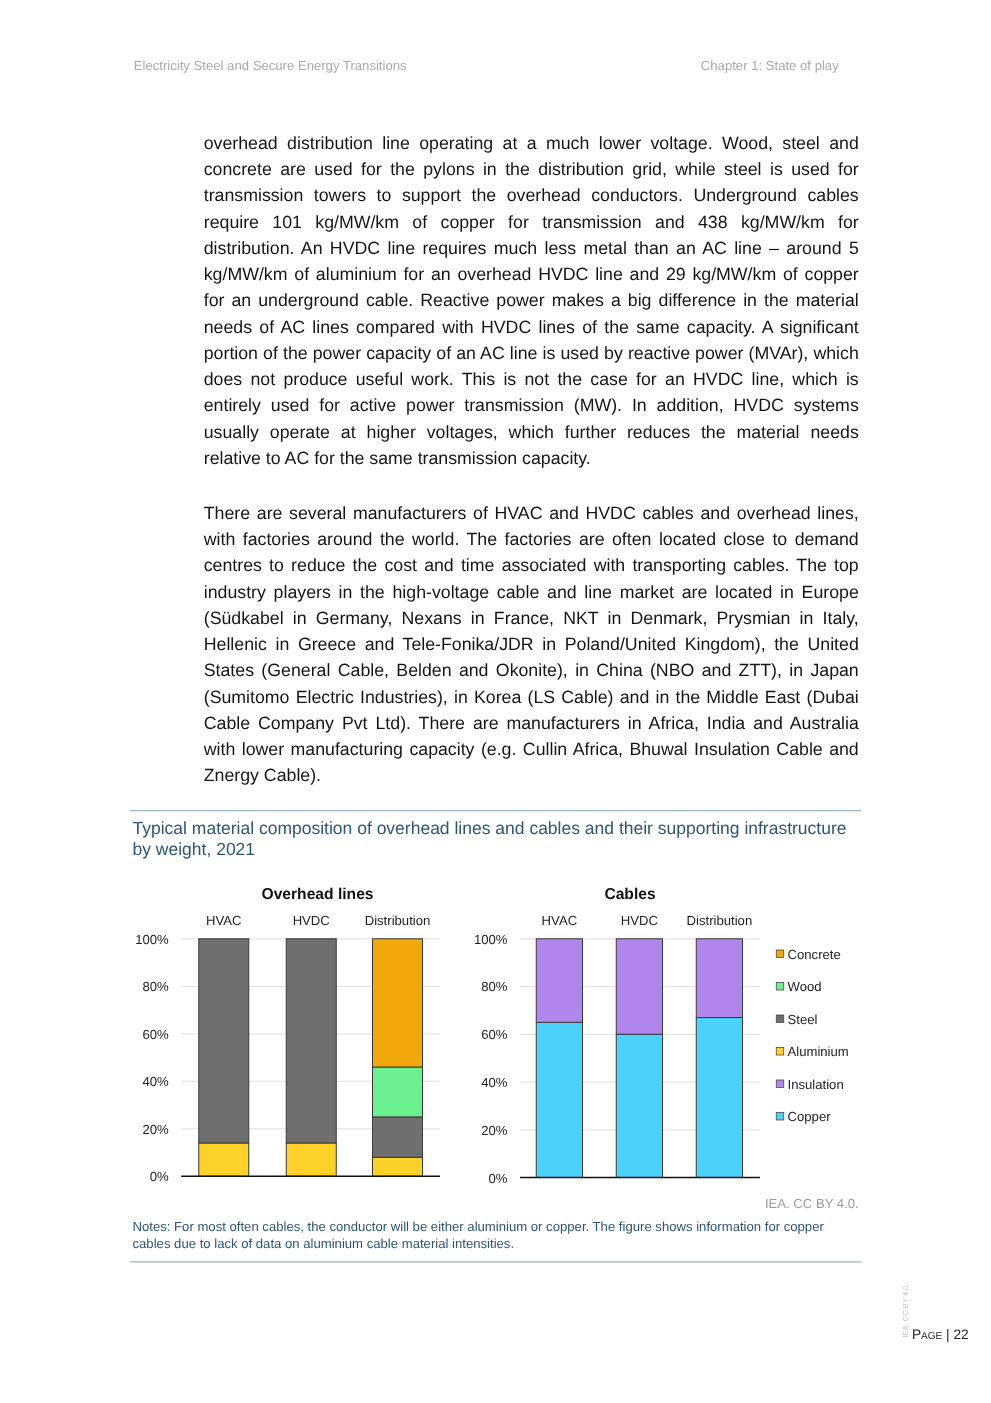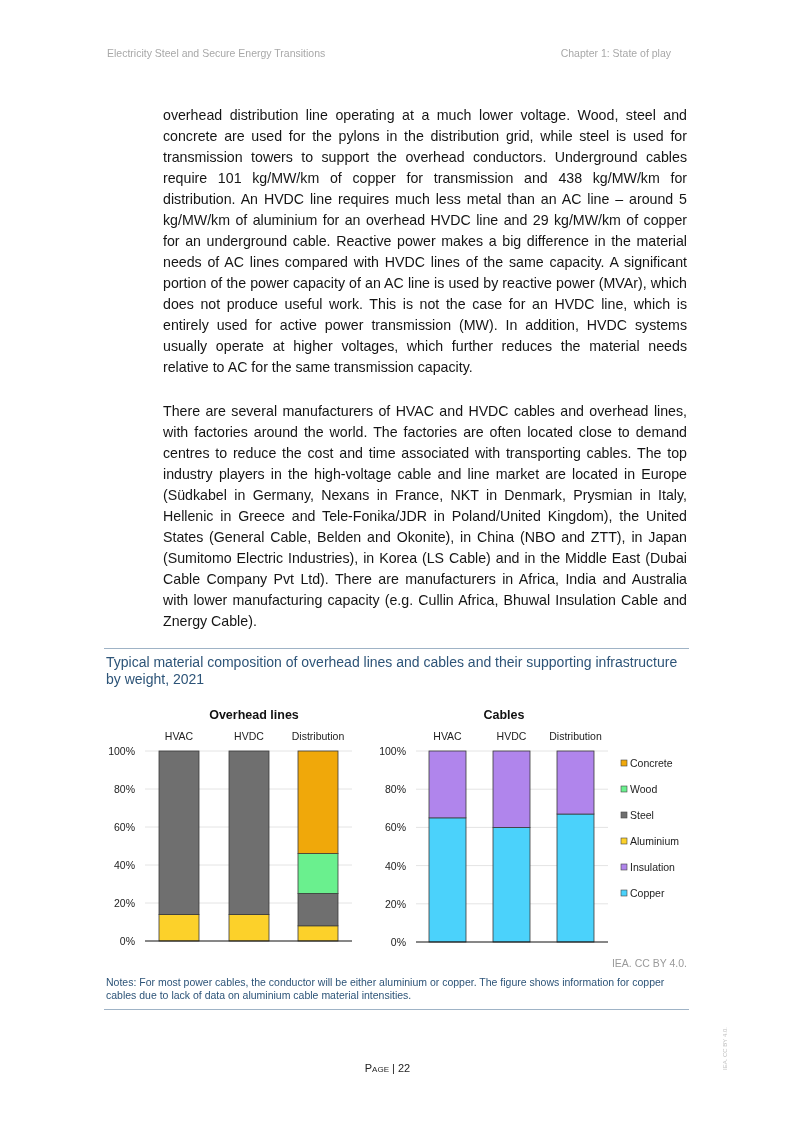--- a/index.html
+++ b/index.html
@@ -10,21 +10,21 @@
   .body-text { position:absolute; left:163px; width:524px; font-size:14.2px; line-height:21px; text-align:justify; color:#151515; margin:0; }
   .p1 { top:105px; }
   .p2 { top:401px; }
   .rule { position:absolute; left:104px; width:585px; height:1px; background:#9fb3c6; }
   .rule.top { top:648px; }
   .rule.bottom { top:1009px; }
   .fig-title { position:absolute; left:106px; top:654px; width:580px; font-size:14px; line-height:16.5px; font-weight:normal; color:#2d5478; margin:0; }
   svg.chart { position:absolute; left:0; top:0; }
   .credit { position:absolute; right:106px; top:957px; font-size:10.5px; color:#9a9a9a; }
   .notes { position:absolute; left:106px; top:976px; width:580px; font-size:10.5px; line-height:13px; color:#2d5478; margin:0; }
-  .page-num { position:absolute; left:0; width:775px; top:1062px; text-align:center; font-size:11px; color:#222; }
+  .page-num { position:absolute; left:0; width:775px; top:1062px; text-align:right; font-size:11px; color:#222; }
   .page-num .sc { font-variant:small-caps; }
   .side-credit { position:absolute; left:722px; top:1070px; font-size:6px; color:#c0c0c0; transform:rotate(-90deg); transform-origin:left top; white-space:nowrap; }
   .watermark { position:absolute; left:8px; top:1131px; font-size:15px; color:#b8b8b8; font-weight:bold; letter-spacing:1px; }
 </style>
 </head>
 <body>
 
 <div class="header left">Electricity Steel and Secure Energy Transitions</div>
 <div class="header right">Chapter 1: State of play</div>
 
@@ -89,18 +89,18 @@
     <text x="630" y="819" font-size="10.5" font-family="Liberation Sans, sans-serif" fill="#222">Steel</text>
     <rect x="621" y="838" width="6" height="6" fill="#fcd12a" stroke="#444" stroke-width="0.6"></rect>
     <text x="630" y="845" font-size="10.5" font-family="Liberation Sans, sans-serif" fill="#222">Aluminium</text>
     <rect x="621" y="864" width="6" height="6" fill="#b085ec" stroke="#444" stroke-width="0.6"></rect>
     <text x="630" y="871" font-size="10.5" font-family="Liberation Sans, sans-serif" fill="#222">Insulation</text>
     <rect x="621" y="890" width="6" height="6" fill="#4bd2fb" stroke="#444" stroke-width="0.6"></rect>
     <text x="630" y="897" font-size="10.5" font-family="Liberation Sans, sans-serif" fill="#222">Copper</text>
   </svg>
 
 <div class="credit">IEA. CC BY 4.0.</div>
-<p class="notes">Notes: For most power cables, the conductor will be either aluminium or copper. The figure shows information for copper cables due to lack of data on aluminium cable material intensities.</p>
+<p class="notes">Notes: For most often cables, the conductor will be either aluminium or copper. The figure shows information for copper cables due to lack of data on aluminium cable material intensities.</p>
 <div class="rule bottom"></div>
 
 <div class="page-num"><span class="sc">Page</span><span> | </span><span>22</span></div>
 <div class="side-credit">IEA. CC BY 4.0.</div>
 <div class="watermark">大数跨境</div>
 
 </body></html>

